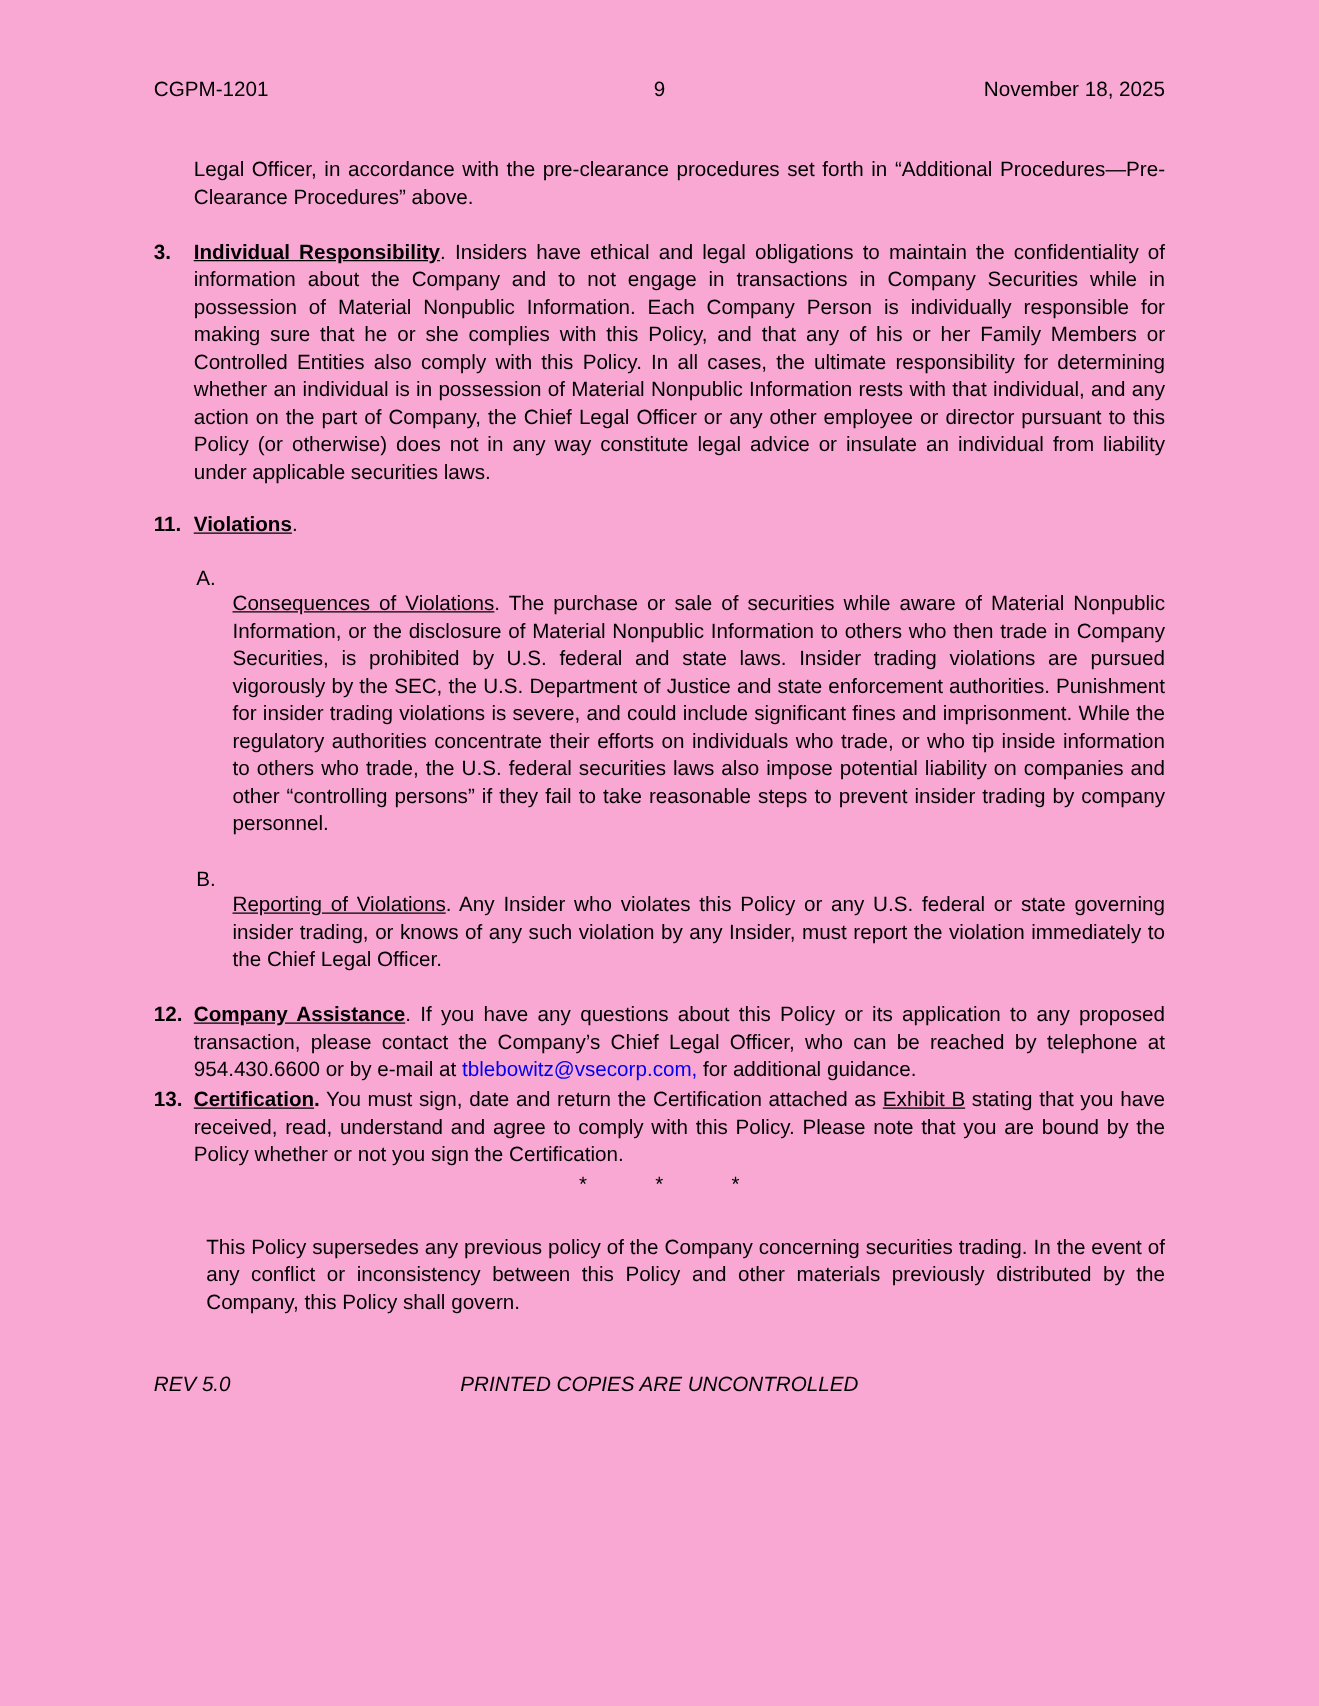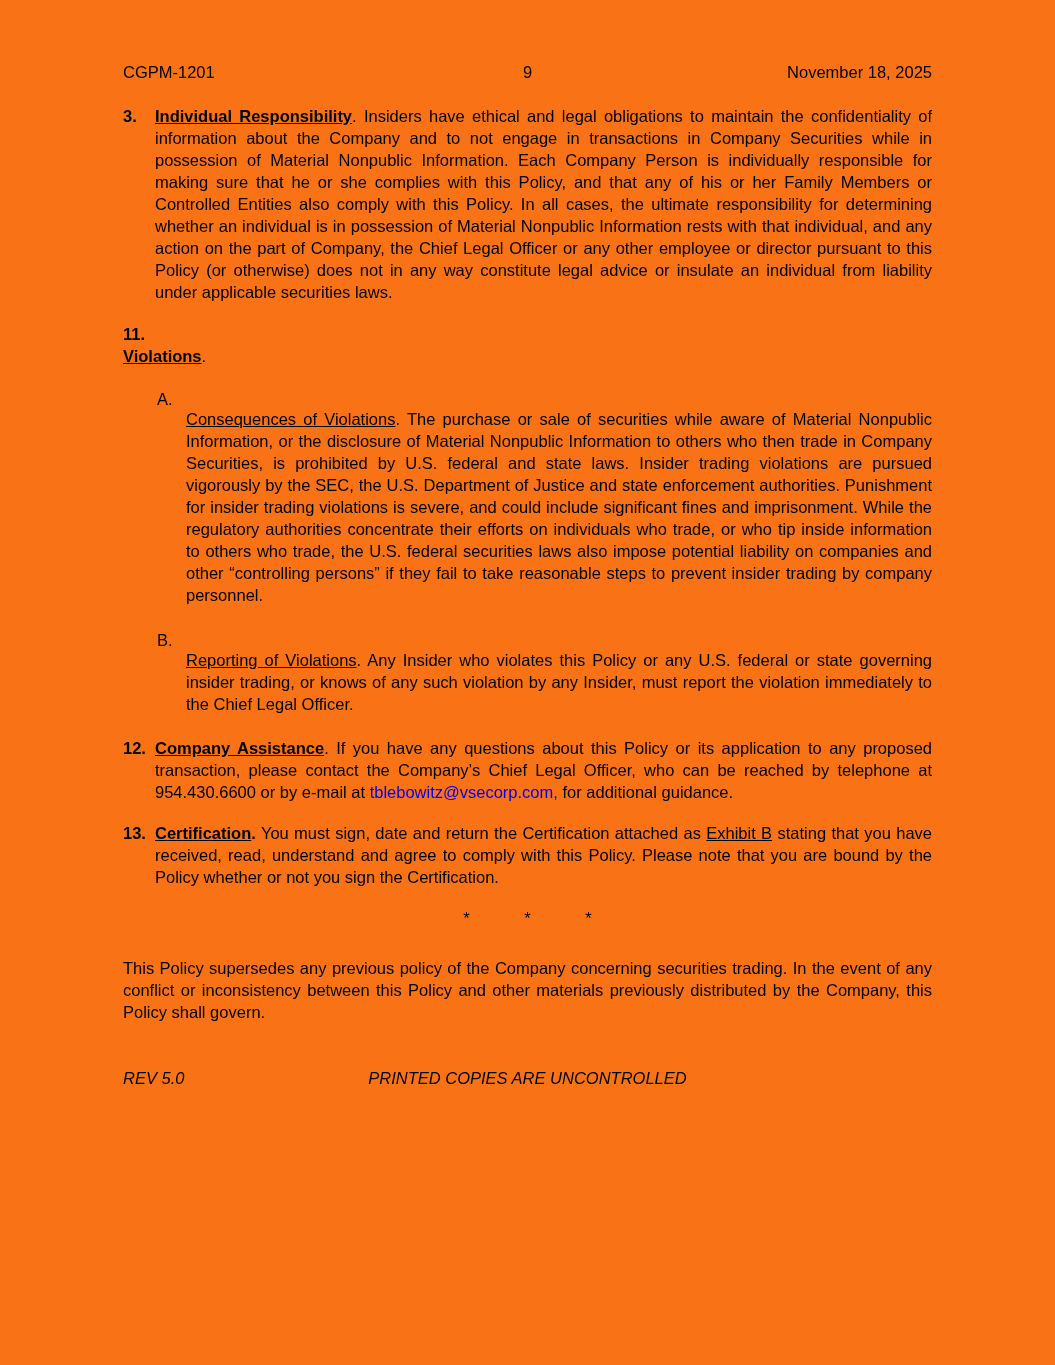--- a/index.html
+++ b/index.html
@@ -1,21 +1,21 @@
 <!DOCTYPE html>
 <html><head>
   <meta charset="utf-8">
   <style>
     html, body { margin: 0; padding: 0; background: #ffffff; }
     .page {
       position: relative;
       box-sizing: border-box;
       width: 1055px;
       height: 1365px;
-      background: #f97316;
+      background: #f9a8d4;
       padding: 61px 123px 0 123px;
       font-family: "Liberation Sans", "DejaVu Sans", sans-serif;
       font-size: 16.5px;
       line-height: 22px;
       color: #000000;
       overflow: hidden;
     }
     .header {
       display: grid;
       grid-template-columns: 1fr auto 1fr;
@@ -56,39 +56,40 @@
 
     .footer {
       display: grid;
       grid-template-columns: 1fr auto 1fr;
       font-style: italic;
     }
     .footer .f-left { text-align: left; }
     .footer .f-mid  { text-align: center; }
 
     .mt18 { margin-top: 18px; }
-    .mt19 { margin-top: 19px; }
-    .mt20 { margin-top: 20px; flex-direction: column; }
+    .mt19 { margin-top: 2px; }
+    .mt20 { margin-top: 20px; }
     .mt21 { margin-top: 21px; }
     .mt22 { margin-top: 22px; }
     .mt23 { margin-top: 23px; }
-    .mt28 { margin-top: 28px; }
+    .mt28 { margin-top: 28px; margin-left: 42px; }
     .mt44 { margin-top: 44px; }
   </style>
 </head>
 <body>
 
 <div class="page">
 
   <div class="header">
     <span class="h-left">CGPM-1201</span>
     <span class="h-mid">9</span>
     <span class="h-right">November 18, 2025</span>
   </div>
 
+  <p class="intro">Legal Officer, in accordance with the pre-clearance procedures set forth in “Additional Procedures—Pre-Clearance Procedures” above.</p>
 
   <div class="item mt22">
     <span class="item-num">3.</span>
     <div class="item-body"><span class="sec-title">Individual Responsibility</span><span>. Insiders have ethical and legal obligations to maintain the confidentiality of information about the Company and to not engage in transactions in Company Securities while in possession of Material Nonpublic Information.  Each Company Person is individually responsible for making sure that he or she complies with this Policy, and that any of his or her Family Members or Controlled Entities also comply with this Policy. In all cases, the ultimate responsibility for determining whether an individual is in possession of Material Nonpublic Information rests with that individual, and any action on the part of Company, the Chief Legal Officer or any other employee or director pursuant to this Policy (or otherwise) does not in any way constitute legal advice or insulate an individual from liability under applicable securities laws.</span></div>
   </div>
 
   <div class="item mt20">
     <span class="item-num">11.</span>
     <div class="item-body"><span class="sec-title">Violations</span><span>.</span></div>
   </div>

